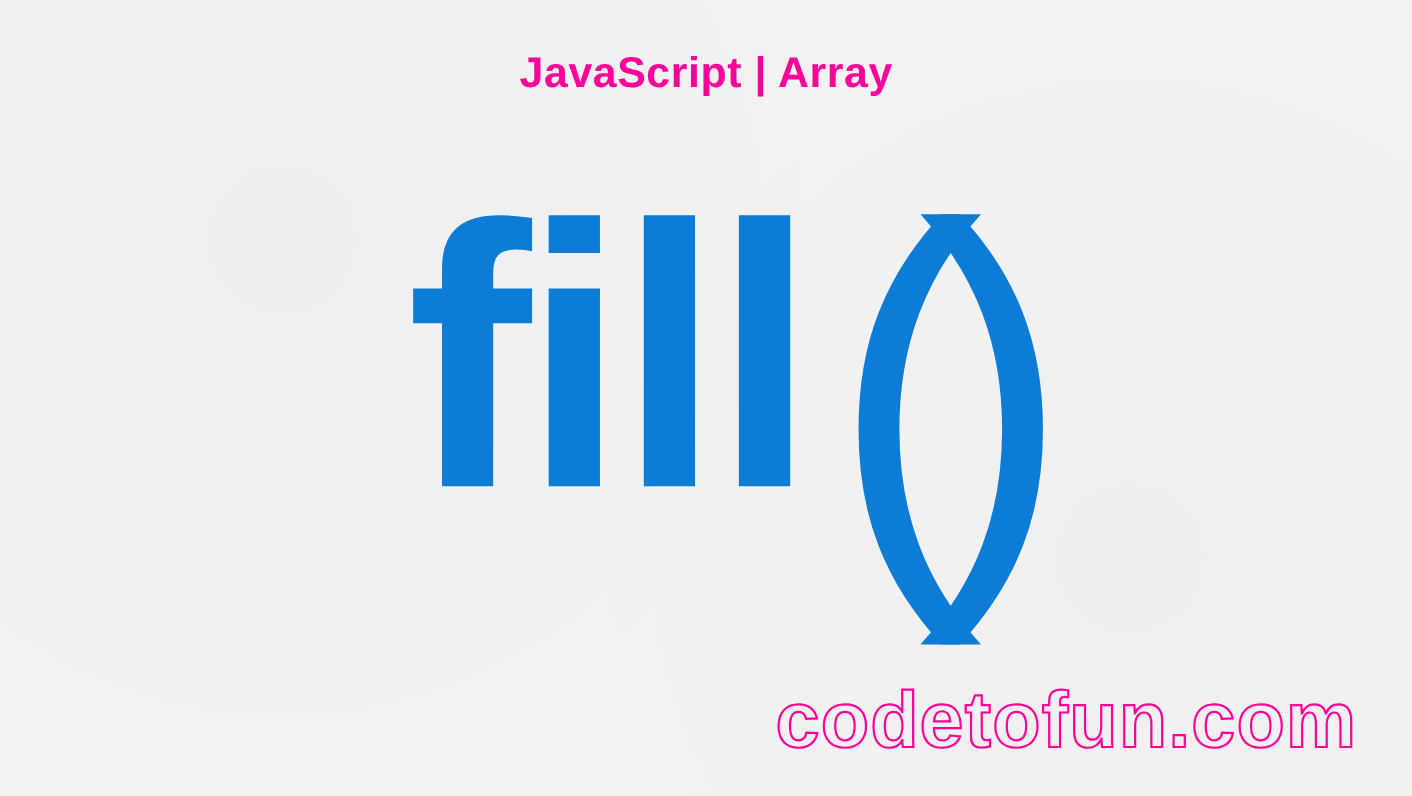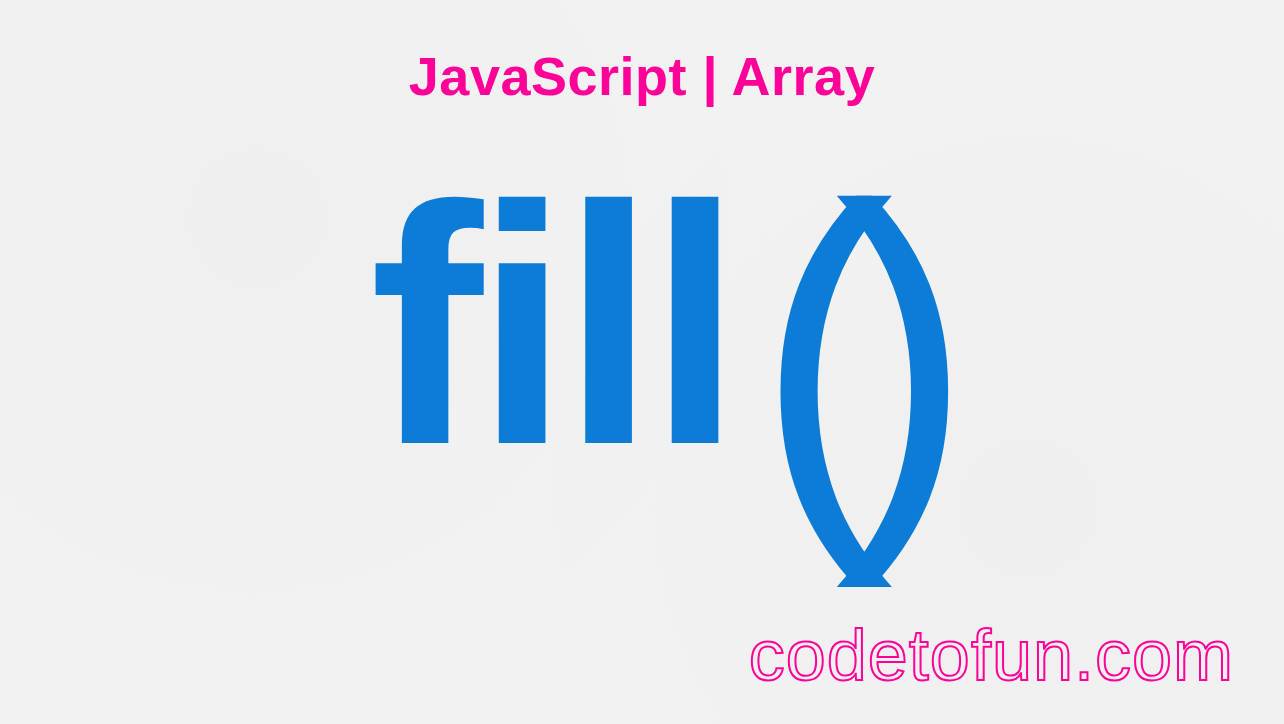--- a/index.html
+++ b/index.html
@@ -18,21 +18,21 @@
       position: relative;
       overflow: hidden;
       font-family: Arial, Helvetica, sans-serif;
     }
     
     .heading {
       position: absolute;
       top: 45px;
       left: 50%;
       transform: translateX(-50%);
-      font-size: 54px;
+      font-size: 39px;
       font-weight: bold;
       color: #ff0099;
       white-space: nowrap;
       letter-spacing: 0.5px;
     }
     
     .main-text {
       position: absolute;
       top: 155px;
       left: 50%;
@@ -60,21 +60,21 @@
       position: relative;
       top: -10px;
     }
     
     .watermark {
       position: absolute;
       bottom: 28px;
       right: 50px;
       font-size: 72px;
       font-family: 'Comic Sans MS', cursive, sans-serif;
-      font-weight: normal;
+      font-weight: bold;
       color: #ff0099;
       -webkit-text-stroke: 2px #ff0099;
       -webkit-text-fill-color: transparent;
       letter-spacing: 1px;
     }
   </style>
 </head>
 <body>
 
 <div class="heading">JavaScript | Array</div>

